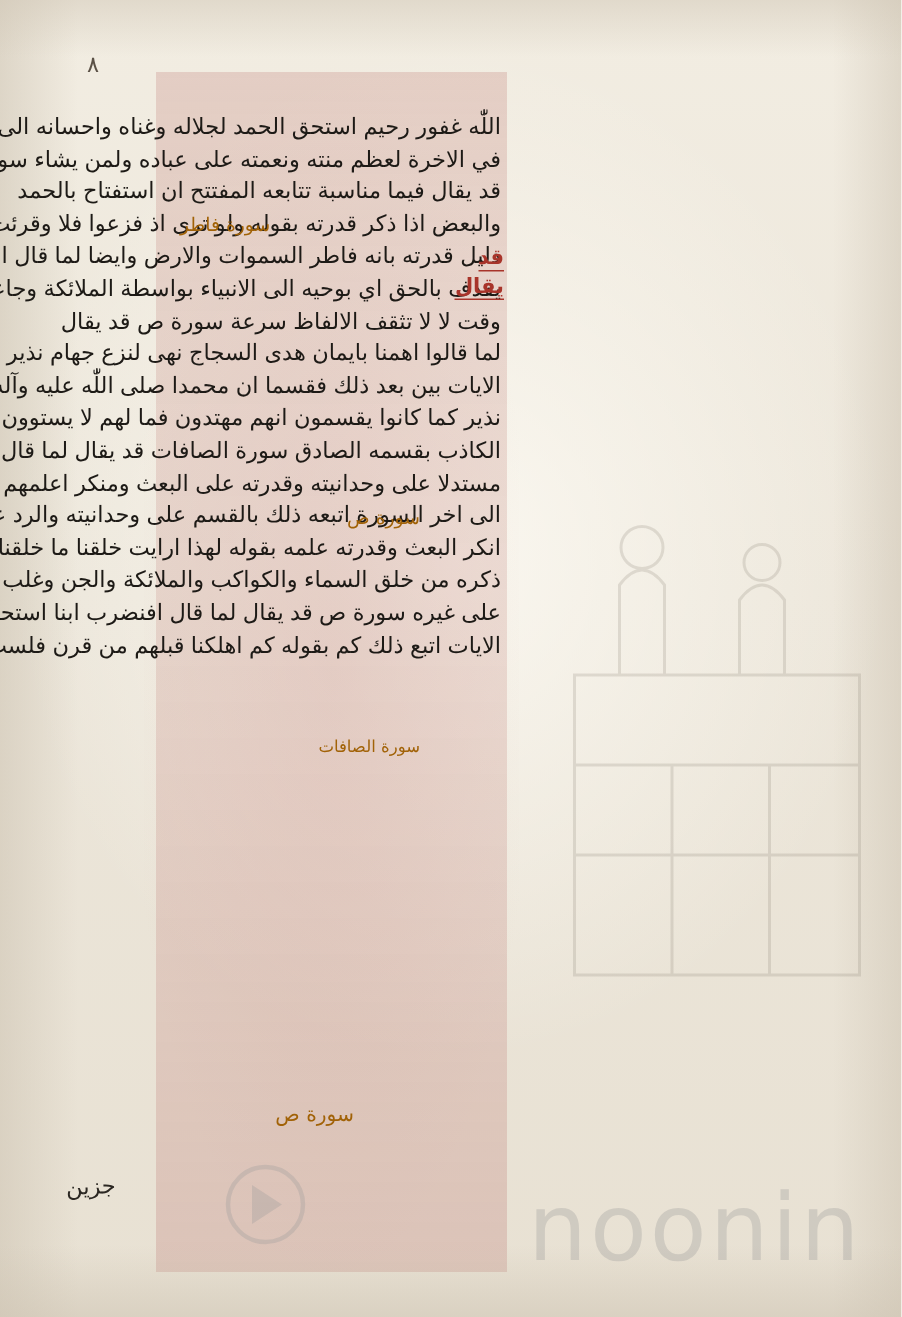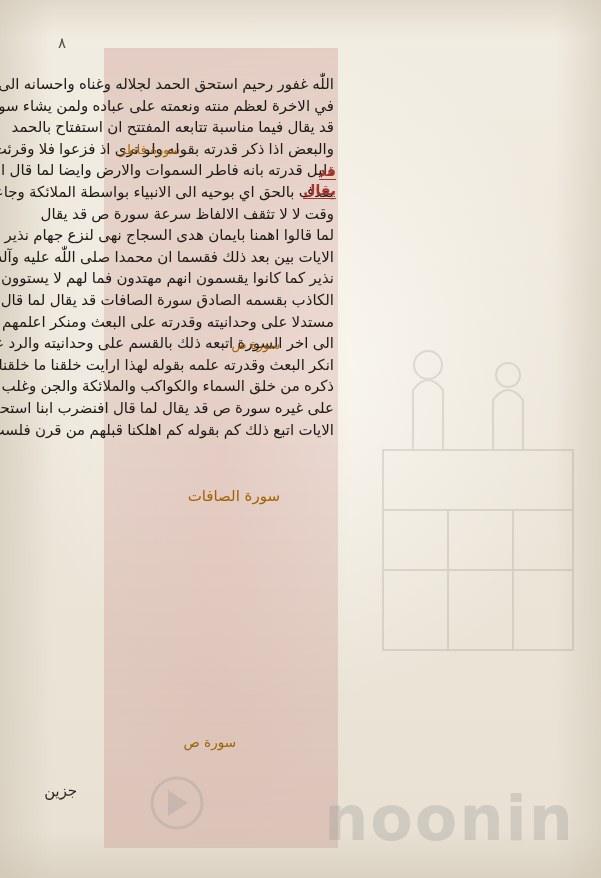--- a/index.html
+++ b/index.html
@@ -95,21 +95,21 @@
 
   
   .watermark {
     position: absolute;
     right: 26px;
     bottom: 28px;
     font-family: "DejaVu Sans", sans-serif;
     font-size: 62px;
     letter-spacing: 2px;
     color: rgba(150,150,150,0.30);
-    font-weight: 700;
+    font-weight: 400;
     user-select: none;
     pointer-events: none;
     line-height: 1;
   }
   .watermark-mark {
     position: absolute;
     left: 150px;
     bottom: 48px;
     width: 54px;
     height: 54px;
@@ -225,21 +225,21 @@
   <div style="position:absolute; left:120px; top:139px; width:210px; direction:rtl; text-align:left; pointer-events:none;">
     <span class="rubric" style="font-size:12.5px;">سورة فاطر</span>
   </div>
   <div style="position:absolute; left:282px; top:161px; width:54px; direction:rtl; pointer-events:none;">
     <span class="rubric-underline" style="font-size:14px;">قد يقال</span>
   </div>
   <div style="position:absolute; left:190px; top:334px; width:90px; direction:rtl; pointer-events:none;">
     <span class="rubric" style="font-size:12.5px;">سورة ص</span>
   </div>
   <div style="position:absolute; left:170px; top:486px; width:110px; direction:rtl; pointer-events:none;">
-    <span class="rubric" style="font-size:15px;">سورة الصافات</span>
+    <span class="rubric" style="font-size:11px;">سورة الصافات</span>
   </div>
   <div style="position:absolute; left:146px; top:732px; width:90px; direction:rtl; pointer-events:none;">
     <span class="rubric" style="font-size:13.5px;">سورة ص</span>
   </div>
 
   <div class="catchword">جزين</div>
 
   <svg class="watermark-mark" viewBox="0 0 54 54">
     <circle cx="27" cy="27" r="25" fill="none" stroke="#9a9a9a" stroke-width="3"></circle>
     <path d="M18 14 L38 27 L18 40 Z" fill="#9a9a9a"></path>

